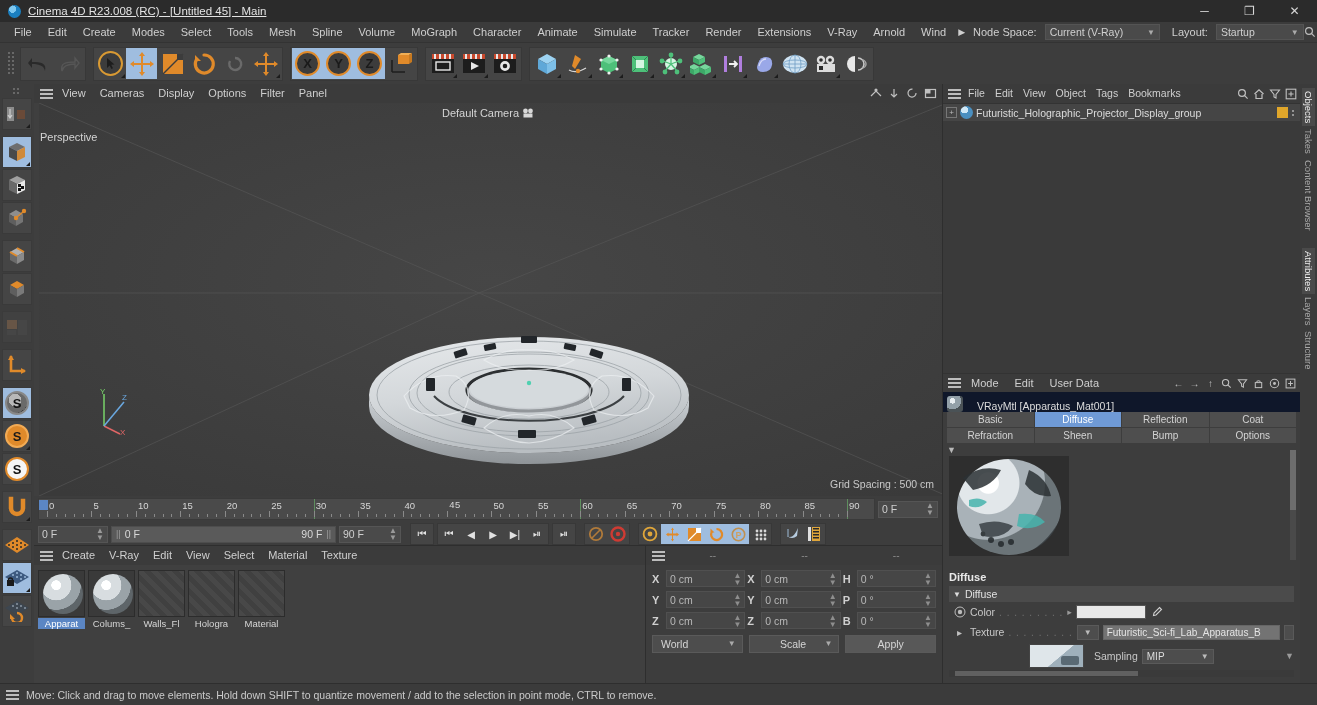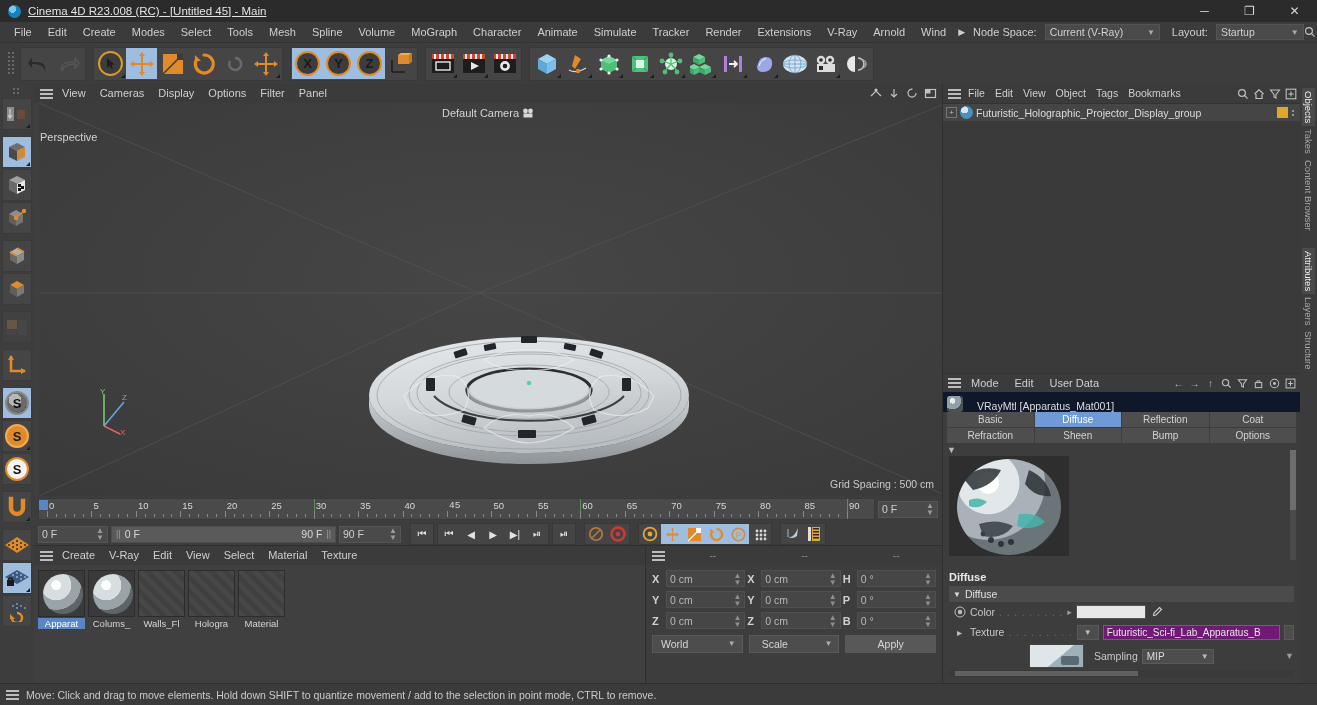--- a/index.html
+++ b/index.html
@@ -148,21 +148,21 @@
   .pv-scroll i{display:block;width:6px;height:60px;background:#6d6d6d;}
 
   .diffuse-sec{padding:0 6px;}
   .sec-title{font-size:11px;color:#e8e8e8;font-weight:bold;padding:2px 0 3px 0;}
   .sub-head{height:16px;background:#4b4b4b;display:flex;align-items:center;padding-left:4px;gap:4px;font-size:10.5px;color:#e0e0e0;}
   .prow{height:20px;display:flex;align-items:center;gap:4px;padding-left:4px;}
   .pr-ic{width:13px;height:13px;display:flex;align-items:center;justify-content:center;color:#c0c0c0;font-size:10px;}
   .pr-lab{font-size:10.5px;color:#c8c8c8;white-space:nowrap;}
   .dotfill{flex:0 0 auto;color:#6f6f6f;font-size:10px;letter-spacing:1px;overflow:hidden;white-space:nowrap;}
   .colorchip{width:70px;height:14px;background:#e8e8e8;border:1px solid #555;}
-  .texfield{height:15px;background:#701a75;border:1px solid #666;display:flex;align-items:center;padding:0 3px;color:#e4e4e4;font-size:10px;white-space:nowrap;overflow:hidden;}
+  .texfield{height:15px;background:#737373;border:1px solid #666;display:flex;align-items:center;padding:0 3px;color:#e4e4e4;font-size:10px;white-space:nowrap;overflow:hidden;}
   .minicombo{width:22px;height:15px;background:#4d4d4d;border:1px solid #5a5a5a;display:flex;align-items:center;justify-content:center;color:#bbb;font-size:8px;}
   .texthumb{width:55px;height:24px;background:linear-gradient(140deg,#dfe6ea 0 55%,#9fb0bb 56% 100%);border:1px solid #444;position:relative;overflow:hidden;}
   .texthumb::after{content:"";position:absolute;right:4px;bottom:2px;width:18px;height:9px;background:#5a6a74;border-radius:2px;}
   .samp-combo{width:72px;height:15px;background:#4d4d4d;border:1px solid #5a5a5a;display:flex;align-items:center;padding:0 4px;color:#ddd;font-size:10px;}
 
   .vtabs{width:17px;background:#3b3b3b;display:flex;flex-direction:column;align-items:center;padding-top:4px;}
   .vtab{writing-mode:vertical-rl;font-size:9.5px;color:#a8a8a8;padding:3px 1px;white-space:nowrap;}
   .vtab.sel{color:#f0f0f0;background:#4a4a4a;}
   .vtab.grp2{margin-top:14px;}
 
@@ -1129,21 +1129,21 @@
                   <span>0 °</span>
                   <span class="spin">▲<br>▼</span>
                 </span>
             </div>
             <div class="crow-bot">
               <span class="cbtn" style="flex:1">
                 <span style="flex:1;text-align:left;padding-left:8px">World</span>
                 <span class="car" style="padding-right:6px;font-size:8px;color:#aaa">▼</span>
               </span>
               <span class="cbtn" style="flex:1">
-                <span style="flex:1;text-align:left;padding-left:12px">Scale</span>
+                <span style="flex:1;text-align:center;padding-left:12px">Scale</span>
                 <span class="car" style="padding-right:6px;font-size:8px;color:#aaa">▼</span>
               </span>
               <span class="cbtn" style="flex:1;background:#585858">
                 <span>Apply</span>
               </span>
             </div>
           </div>
         </div>
       </div>
     </div>

